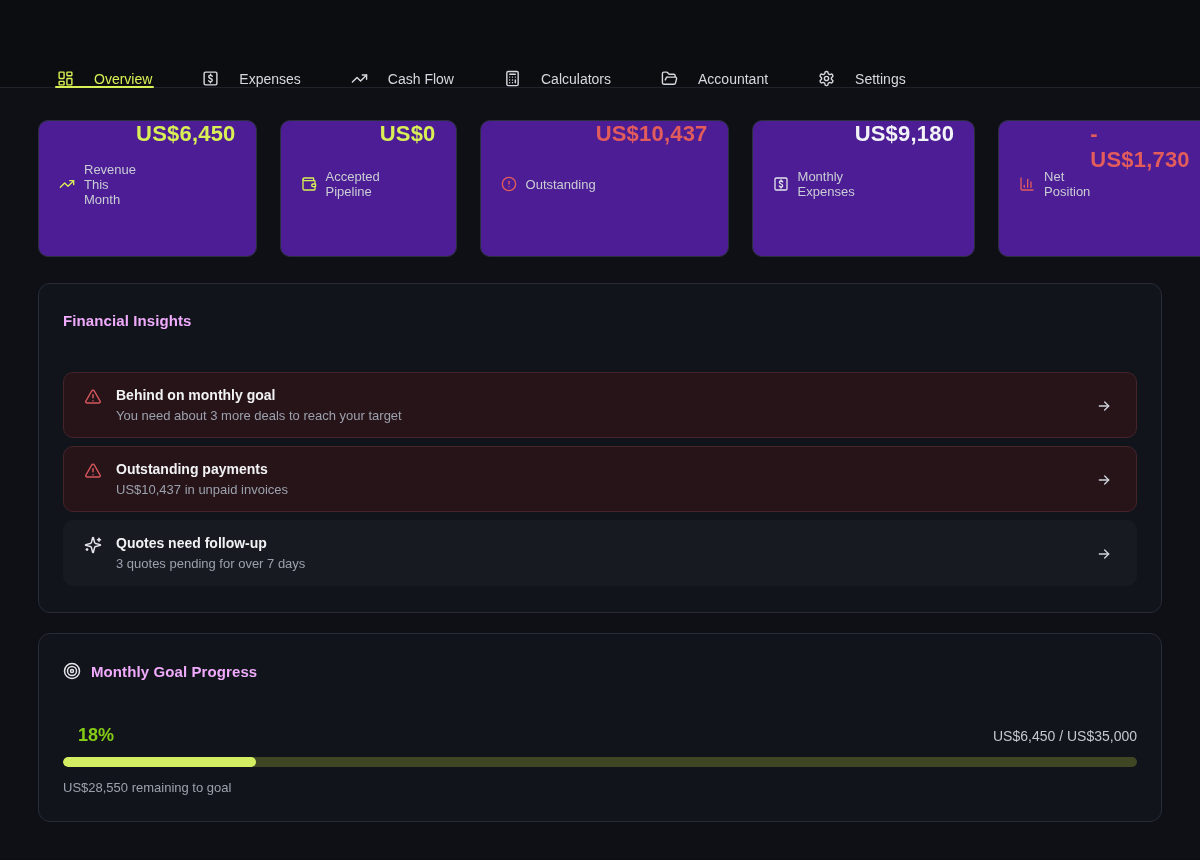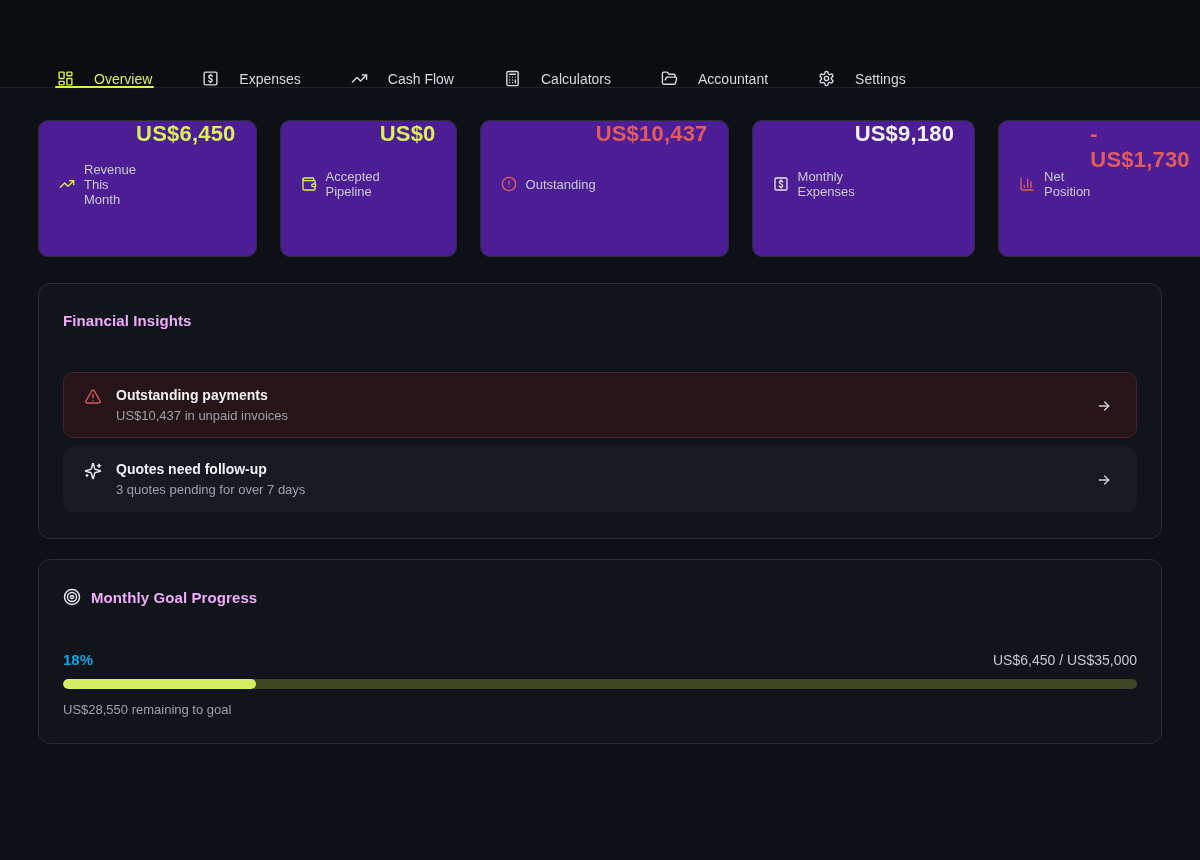--- a/index.html
+++ b/index.html
@@ -74,21 +74,21 @@
   .insight-title { font-size:14px; font-weight:600; color:#f1f2f4; }
   .insight-sub { font-size:13px; color:#9ba1ac; margin-top:5px; }
   .insight-arrow { align-self:center; }
   .insight-arrow svg { stroke:#cfd3da; }
 
   
   .goal { margin-top:20px; }
   .goal-head { display:flex; align-items:center; gap:10px; }
   .goal-head svg { stroke:#e3e5ea; }
   .goal-labels { display:flex; justify-content:space-between; align-items:baseline; margin-top:45px; }
-  .goal-pct { font-size:15px; font-weight:700; color:#0ea5e9; }
+  .goal-pct { font-size:18px; font-weight:700; color:#84cc16;margin-left:15px; }
   .goal-fraction { font-size:14px; color:#c3c7ce; }
   .progress-track {
     margin-top:11px; height:10px; border-radius:5px; background:#3e4624; overflow:hidden;
   }
   .progress-fill { height:100%; background:#d3ee62; border-radius:5px; width:0; }
   .goal-remaining { margin-top:13px; font-size:13px; color:#9ba1ac; }
 </style>
 </head>
 <body>
 
@@ -224,20 +224,39 @@
         </span>
         <span class="stat-label">Net Position</span>
       </div>
       <div class="stat-value tone-danger">-US$1,730</div>
     </div>
   </section>
 
   <section class="panel insights">
     <h2>Financial Insights</h2>
 
+    <div class="insight-row danger">
+      <span class="insight-icon">
+        <svg width="18" height="18" viewBox="0 0 24 24" fill="none" stroke-width="2" stroke-linecap="round" stroke-linejoin="round">
+            <path d="m21.73 18-8-14a2 2 0 0 0-3.48 0l-8 14A2 2 0 0 0 4 20h16a2 2 0 0 0 1.73-2"></path>
+            <line x1="12" x2="12" y1="9" y2="13"></line>
+            <line x1="12" x2="12.01" y1="17" y2="17"></line>
+          </svg>
+      </span>
+      <div class="insight-text">
+        <div class="insight-title">Behind on monthly goal</div>
+        <div class="insight-sub">You need about 3 more deals to reach your target</div>
+      </div>
+      <span class="insight-arrow">
+        <svg width="16" height="16" viewBox="0 0 24 24" fill="none" stroke-width="2" stroke-linecap="round" stroke-linejoin="round">
+            <path d="M5 12h14"></path>
+            <path d="m13 6 6 6-6 6"></path>
+          </svg>
+      </span>
+    </div>
 
     <div class="insight-row danger">
       <span class="insight-icon">
         <svg width="18" height="18" viewBox="0 0 24 24" fill="none" stroke-width="2" stroke-linecap="round" stroke-linejoin="round">
             <path d="m21.73 18-8-14a2 2 0 0 0-3.48 0l-8 14A2 2 0 0 0 4 20h16a2 2 0 0 0 1.73-2"></path>
             <line x1="12" x2="12" y1="9" y2="13"></line>
             <line x1="12" x2="12.01" y1="17" y2="17"></line>
           </svg>
       </span>
       <div class="insight-text">

